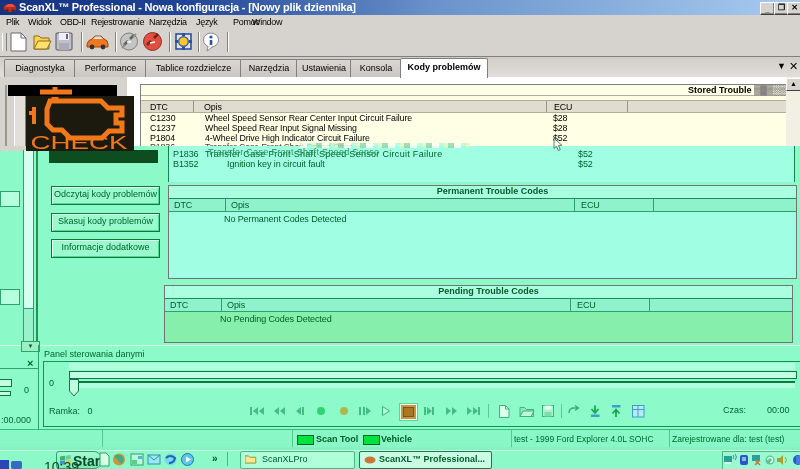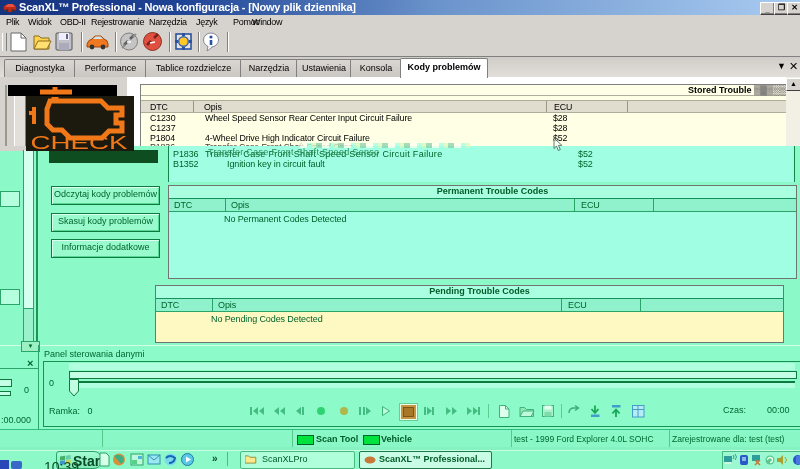--- a/index.html
+++ b/index.html
@@ -156,20 +156,21 @@
   <div class="cell" style="left:63px;top:1px">Opis</div>
   <div class="cell" style="left:413px;top:1px">ECU</div>
   <div class="hv" style="left:52px"></div>
   <div class="hv" style="left:405px"></div>
   <div class="hv" style="left:486px"></div>
 </div>
 <div class="cell" style="left:150px;top:113px">C1230</div>
     <div class="cell" style="left:205px;top:113px">Wheel Speed Sensor Rear Center Input Circuit Failure</div>
     <div class="cell" style="left:553px;top:113px">$28</div>
 <div class="cell" style="left:150px;top:123px">C1237</div>
+    <div class="cell" style="left:205px;top:123px">Wheel Speed Rear Input Signal Missing</div>
     <div class="cell" style="left:553px;top:123px">$28</div>
 <div class="cell" style="left:150px;top:133px">P1804</div>
     <div class="cell" style="left:205px;top:133px">4-Wheel Drive High Indicator Circuit Failure</div>
     <div class="cell" style="left:553px;top:133px">$52</div>
 <div class="cell" style="left:150px;top:142px;color:#44423a">P1836</div>
     <div class="cell" style="left:205px;top:142px;color:#44423a">Transfer Case Front Shaft Speed Sens</div>
 
 <div class="a" style="left:786px;top:77px;width:14px;height:70px;background:#f2f0e4"></div>
 <div class="a" style="left:786px;top:78px;width:13px;height:11px;background:#d6d3ce;border:1px solid;border-color:#fff #404040 #404040 #fff;font-size:7px;text-align:center;line-height:10px;color:#000">▲</div>
 
@@ -215,21 +216,21 @@
       <div class="gcell" style="left:5px;top:1px">DTC</div>
       <div class="gcell" style="left:62px;top:1px">Opis</div>
       <div class="gcell" style="left:412px;top:1px">ECU</div>
       <div class="gv" style="left:56px"></div>
       <div class="gv" style="left:405px"></div>
       <div class="gv" style="left:484px"></div>
     </div>
     <div class="gcell" style="left:55px;top:28px">No Permanent Codes Detected</div>
   </div>
 
-  <div class="gpanel" style="left:155px;top:139px;width:627px;height:56px;background:#fef9c3">
+  <div class="gpanel" style="left:164px;top:139px;width:627px;height:56px;background:#86efac">
     <div class="ghead">Pending Trouble Codes</div>
     <div class="gthead">
       <div class="gcell" style="left:5px;top:1px">DTC</div>
       <div class="gcell" style="left:62px;top:1px">Opis</div>
       <div class="gcell" style="left:412px;top:1px">ECU</div>
       <div class="gv" style="left:56px"></div>
       <div class="gv" style="left:405px"></div>
       <div class="gv" style="left:484px"></div>
     </div>
     <div class="gcell" style="left:55px;top:28px">No Pending Codes Detected</div>

